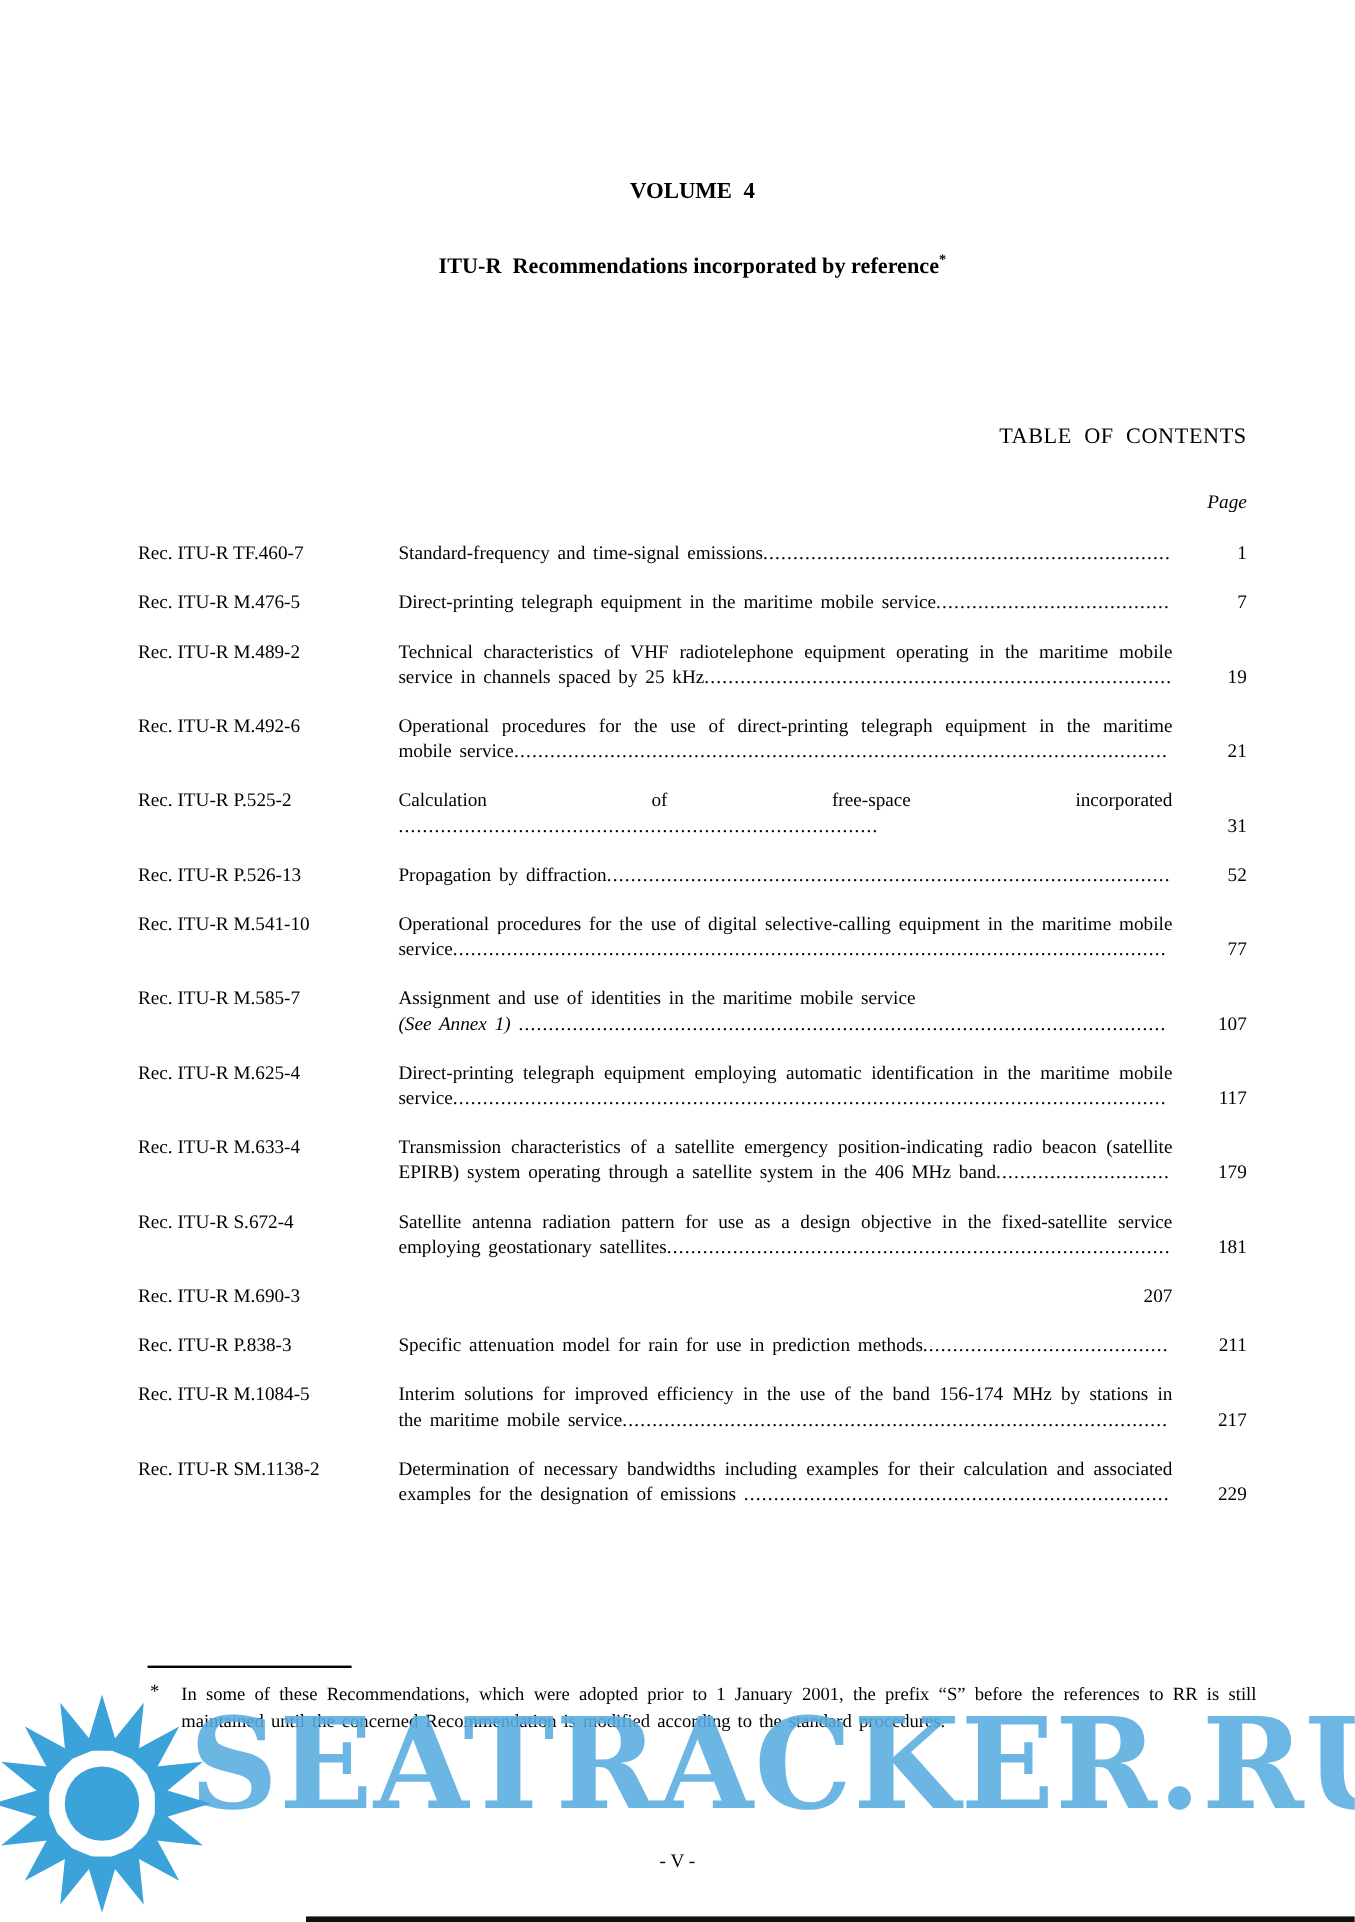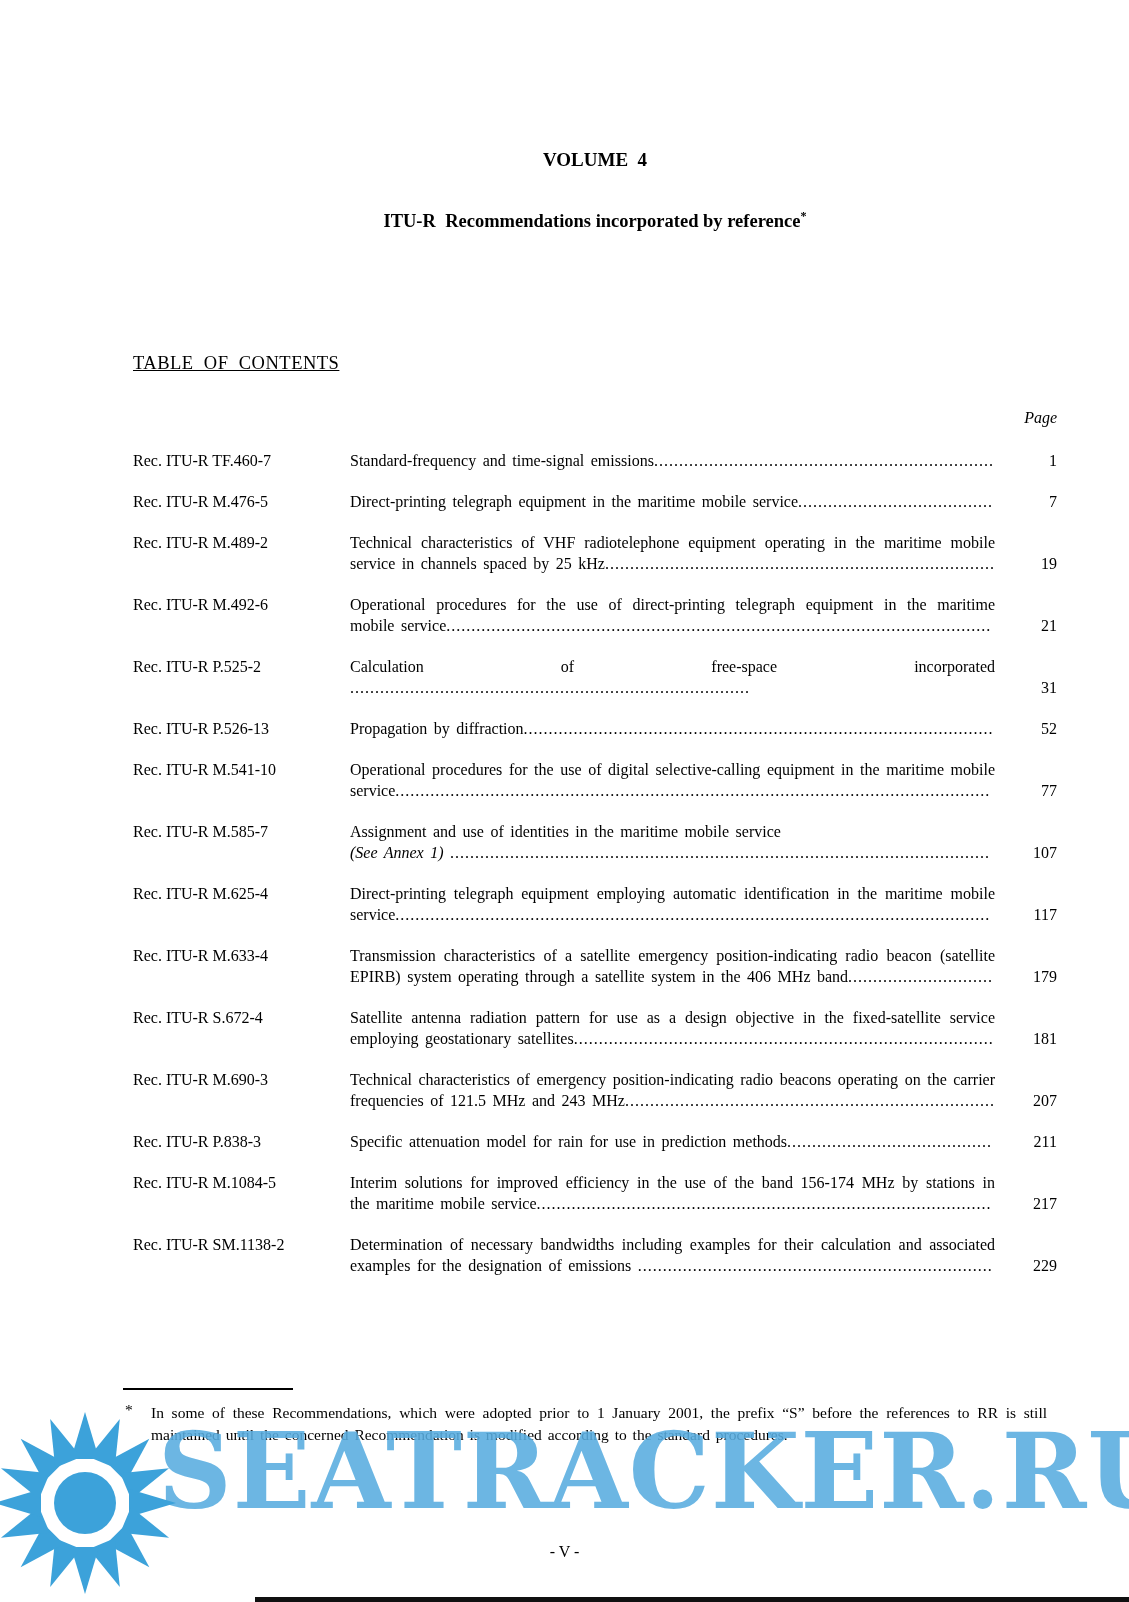--- a/index.html
+++ b/index.html
@@ -7,21 +7,21 @@
     body {
       width: 1129px;
       height: 1602px;
       position: relative;
       overflow: hidden;
       font-family: "Liberation Serif", serif;
       color: #000;
     }
     .content {
       position: absolute;
-      left: 133px;
+      left: 115px;
       top: 0;
       width: 924px;
     }
     .title {
       text-align: center;
       font-weight: bold;
       font-size: 19px;
       line-height: 24px;
       margin-top: 148px;
       white-space: pre-wrap;
@@ -29,27 +29,26 @@
     .subtitle {
       text-align: center;
       font-weight: bold;
       font-size: 18.5px;
       line-height: 24px;
       margin-top: 32px;
       white-space: pre-wrap;
     }
     .subtitle sup { font-size: 65%; }
     .toc-heading {
-      text-align: left;
+      text-align: right;
       font-size: 18.5px;
       line-height: 24px;
       margin-top: 118px;
       letter-spacing: 0.5px;
       white-space: pre-wrap;
-      text-decoration: underline;
     }
     .page-label {
       text-align: right;
       font-size: 16px;
       line-height: 21px;
       margin-top: 32px;
       margin-bottom: 22px;
       font-style: italic;
     }
     .toc-entry {
@@ -208,21 +207,20 @@
     </div>
 
     <div class="toc-entry">
       <div class="rec">Rec. ITU-R S.672-4</div>
       <div class="desc"><span>Satellite antenna radiation pattern for use as a design objective in the fixed-satellite service employing geostationary satellites</span><wbr><span class="leader">....................................................................................</span></div>
       <div class="pagenum">181</div>
     </div>
 
     <div class="toc-entry">
       <div class="rec">Rec. ITU-R M.690-3</div>
-      <div class="desc"><span>Technical characteristics of emergency position-indicating radio beacons operating on the carrier frequencies of 121.5 MHz and 243 MHz</span><wbr><span class="leader">..........................................................................</span></div>
       <div class="pagenum">207</div>
     </div>
 
     <div class="toc-entry">
       <div class="rec">Rec. ITU-R P.838-3</div>
       <div class="desc"><span>Specific attenuation model for rain for use in prediction methods</span><wbr><span class="leader">.........................................</span></div>
       <div class="pagenum">211</div>
     </div>
 
     <div class="toc-entry">

